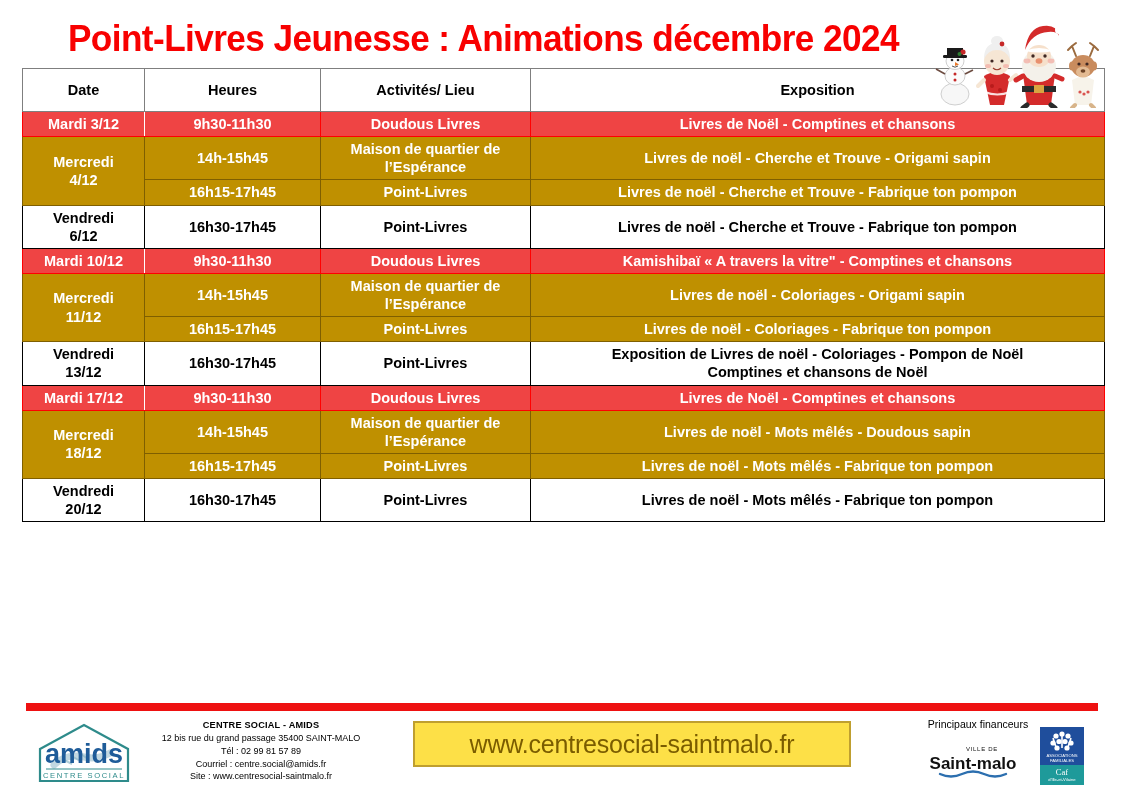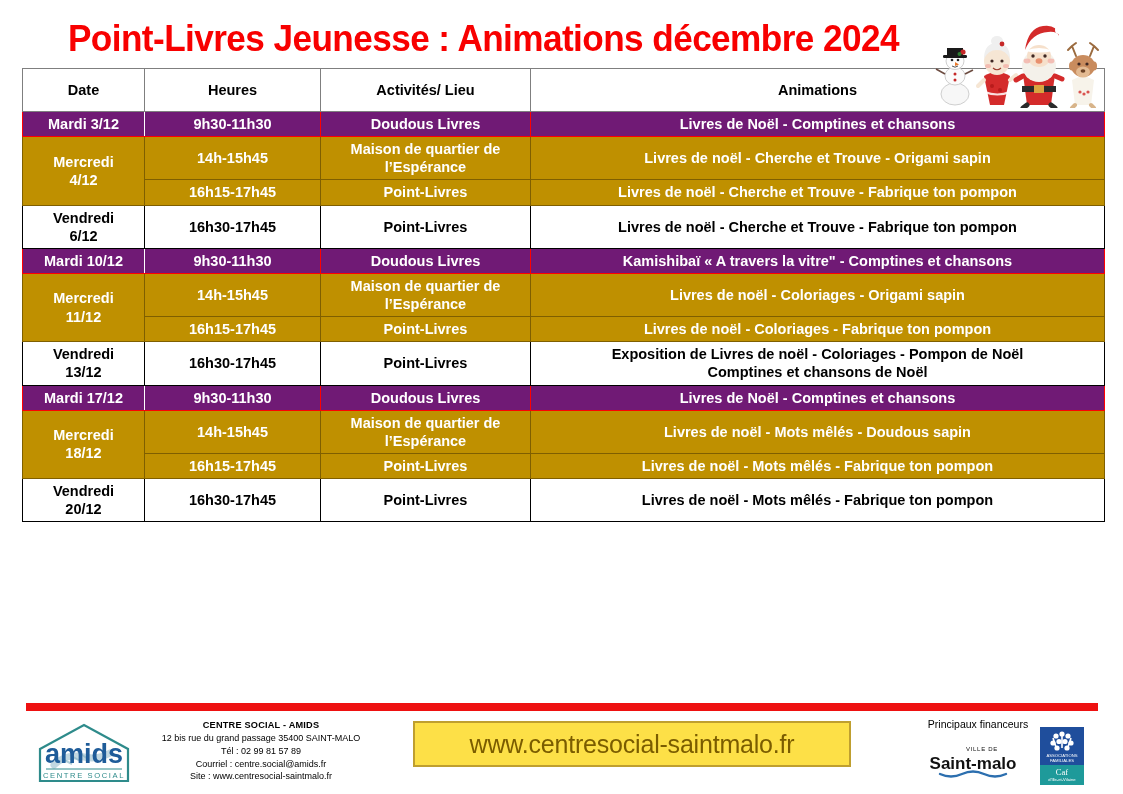--- a/index.html
+++ b/index.html
@@ -56,21 +56,21 @@
 
   thead th{
     background:#ffffff;color:#000000;
     text-align:center;height:36px;font-size:15.5px;
   }
   th.anim-h{text-align:center;}
 
   td.c{text-align:center;}
   td.l{text-align:center;}
 
-  tr.red td{background:#701a75;color:#ffffff;border-color:#FF0000;}
+  tr.red td{background:#ef4444;color:#ffffff;border-color:#FF0000;}
   tr.red td.dateb{border-right-color:#ffffff;}
   tr.gold td{background:#BF9000;color:#ffffff;border-color:#7F5F00;}
   tr.white td{background:#ffffff;color:#000000;border-color:#000000;}
 
   td.dcell{font-size:15px;}
   .two-line{display:block;}
 
   
   .red-rule{
     position:absolute;left:26px;top:703px;width:1072px;height:8px;
@@ -194,21 +194,21 @@
         <col class="c-date">
           <col class="c-heures">
           <col class="c-lieu">
           <col class="c-anim">
       </colgroup>
       <thead>
         <tr>
           <th>Date</th>
           <th>Heures</th>
           <th>Activités/ Lieu</th>
-          <th class="anim-h">Animations</th>
+          <th class="anim-h">Exposition</th>
         </tr>
       </thead>
 
       <tbody>
 
         <tr class="red">
           <td class="c dcell dateb">Mardi 3/12</td>
           <td class="c">9h30-11h30</td>
           <td class="c">Doudous Livres</td>
           <td class="l">Livres de Noël - Comptines et chansons</td>

